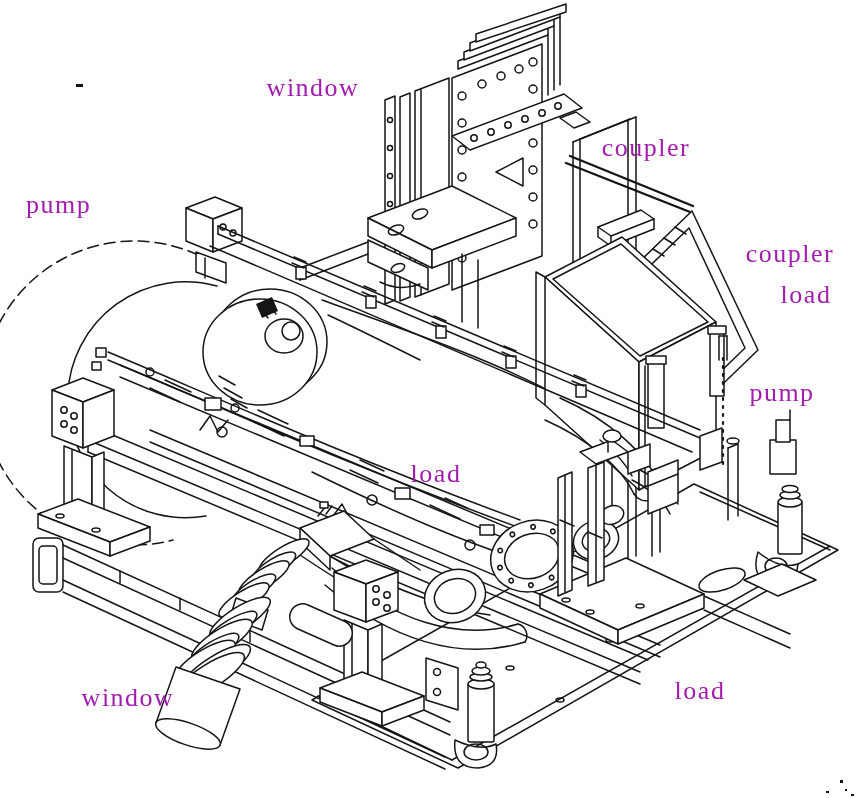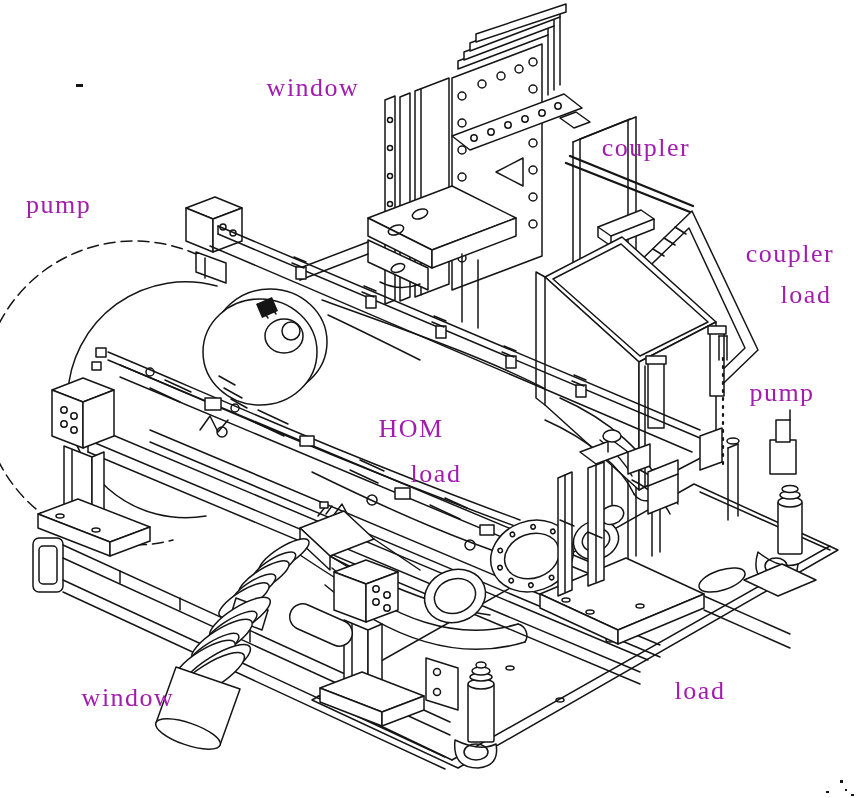--- a/index.html
+++ b/index.html
@@ -396,19 +396,18 @@
   </g>
 
 </g>
 </svg>
 
 <div class="lbl center" style="left:313px;top:88px">window</div>
 <div class="lbl center" style="left:646px;top:148px">coupler</div>
 <div class="lbl" style="left:26px;top:192px">pump</div>
 <div class="lbl center" style="left:790px;top:254px">coupler</div>
 <div class="lbl center" style="left:806px;top:295px">load</div>
-<div class="lbl center" style="left:411px;top:429px">HOM</div>
 <div class="lbl center" style="left:436px;top:474px">load</div>
 <div class="lbl center" style="left:782px;top:393px">pump</div>
 <div class="lbl center" style="left:128px;top:698px">window</div>
 <div class="lbl center" style="left:700px;top:691px">load</div>
 
 </div>
 
 </body></html>

